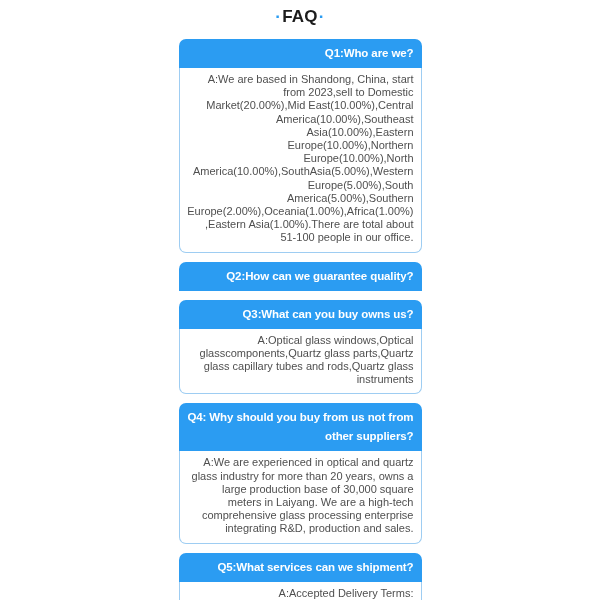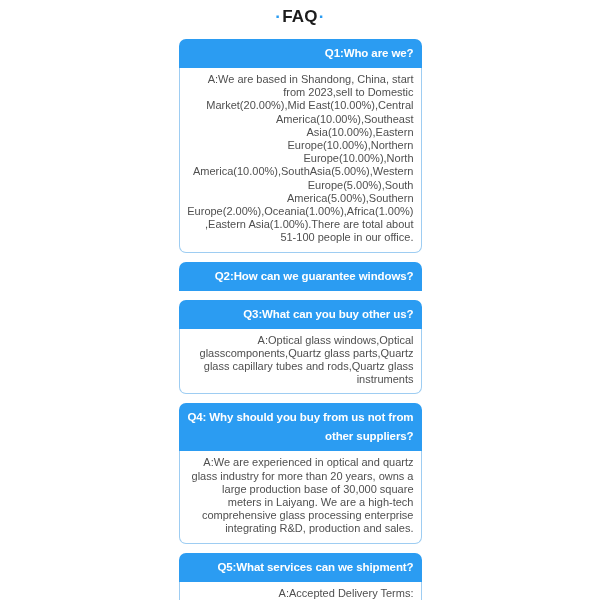--- a/index.html
+++ b/index.html
@@ -59,25 +59,25 @@
   <h1 class="title"><span class="dot">·</span><span>FAQ</span><span class="dot">·</span></h1>
 
   <div class="faq-list">
 
     <section class="card">
       <div class="card-header">Q1:Who are we?</div>
       <div class="card-body">A:We are based in Shandong, China, start from 2023,sell to Domestic Market(20.00%),Mid East(10.00%),Central America(10.00%),Southeast Asia(10.00%),Eastern Europe(10.00%),Northern Europe(10.00%),North America(10.00%),SouthAsia(5.00%),Western Europe(5.00%),South America(5.00%),Southern Europe(2.00%),Oceania(1.00%),Africa(1.00%),Eastern Asia(1.00%).There are total about 51-100 people in our office.</div>
     </section>
 
     <section class="card">
-      <div class="card-header">Q2:How can we guarantee windows?</div>
+      <div class="card-header">Q2:How can we guarantee quality?</div>
     </section>
 
     <section class="card">
-      <div class="card-header">Q3:What can you buy other us?</div>
+      <div class="card-header">Q3:What can you buy owns us?</div>
       <div class="card-body">A:Optical glass windows,Optical glasscomponents,Quartz glass parts,Quartz glass capillary tubes and rods,Quartz glass instruments</div>
     </section>
 
     <section class="card">
       <div class="card-header">Q4: Why should you buy from us not from other suppliers?</div>
       <div class="card-body">A:We are experienced in optical and quartz glass industry for more than 20 years, owns a large production base of 30,000 square meters in Laiyang. We are a high-tech comprehensive glass processing enterprise integrating R&amp;D, production and sales.</div>
     </section>
 
     <section class="card">
       <div class="card-header">Q5:What services can we shipment?</div>

